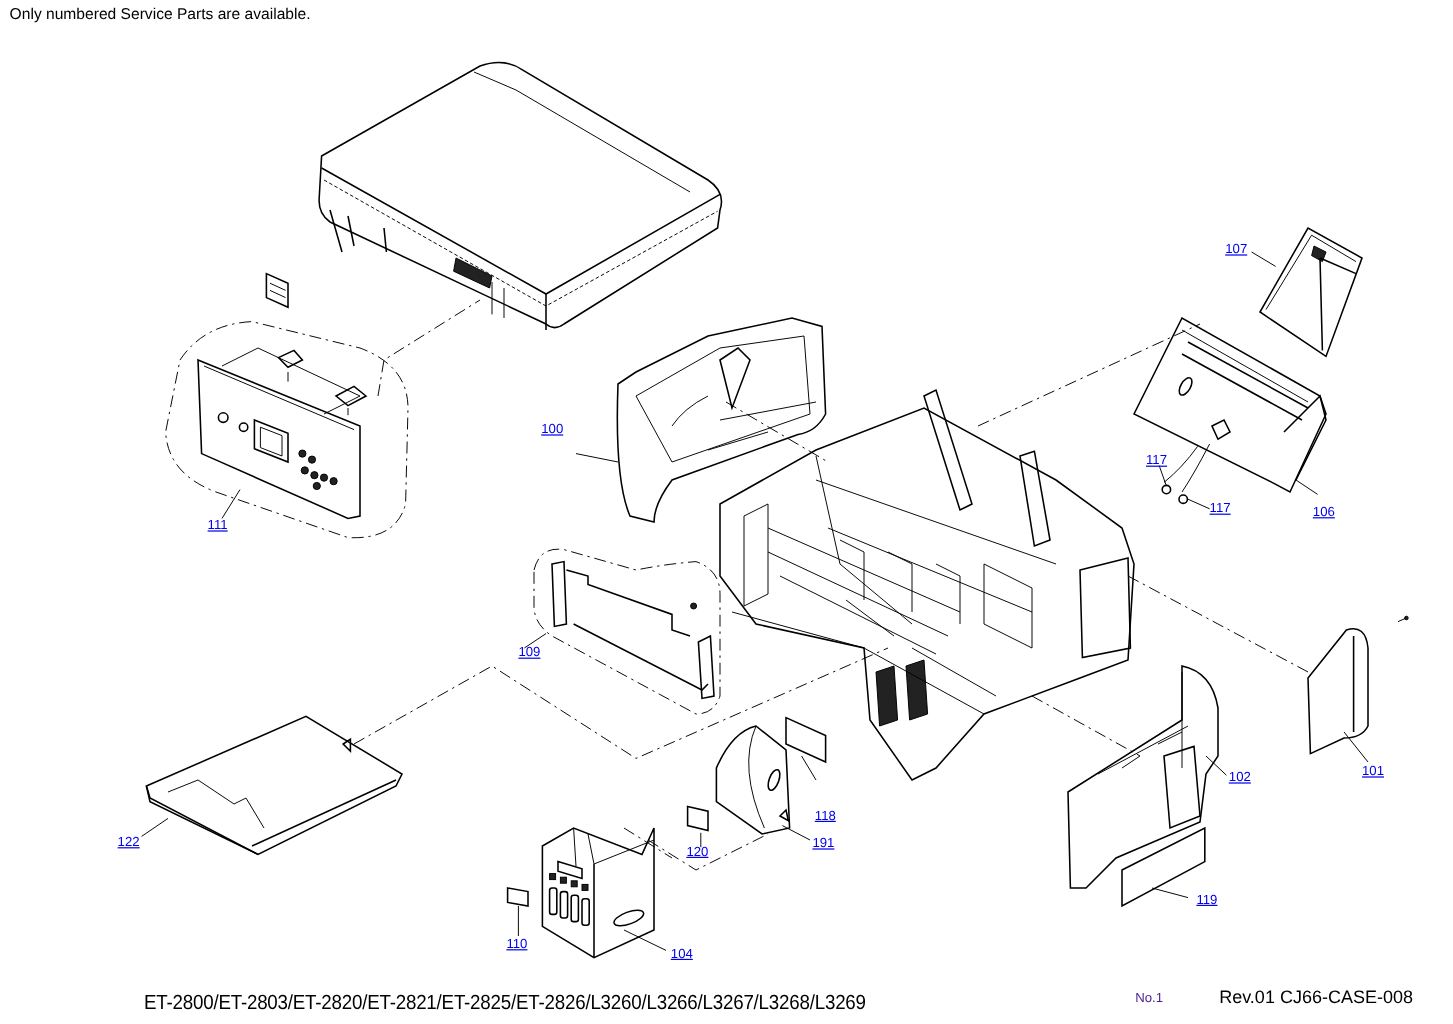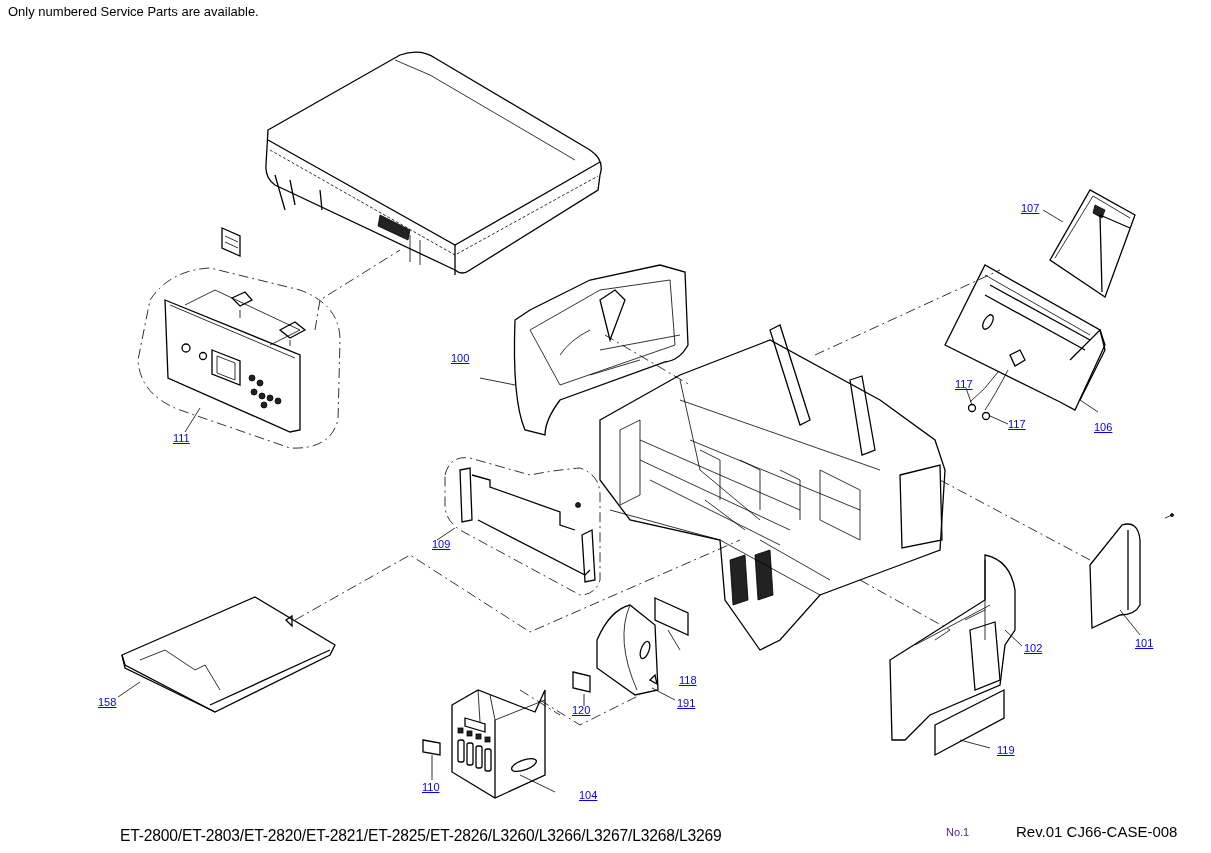--- a/index.html
+++ b/index.html
@@ -198,25 +198,25 @@
     <path class="dash" d="M860,580 L950,630"></path>
     <path class="dash" d="M295,620 L410,555 L530,632 L740,540"></path>
     <path class="dash" d="M540,700 L580,725 L640,695"></path>
     <path class="dash" d="M520,690 L560,715"></path>
   </g>
 </svg>
 
 <span class="part-label" style="left: 451px; top: 352px; color: rgb(0, 0, 238);">100</span>
 <span class="part-label" style="left: 1135px; top: 637px; color: rgb(0, 0, 238);">101</span>
 <span class="part-label" style="left: 1024px; top: 642px; color: rgb(0, 0, 238);">102</span>
-<span class="part-label" style="left: 559px; top: 789px; color: rgb(0, 0, 238); margin-left: 20px;">104</span>
+<span class="part-label" style="left: 559px; top: 789px; color: rgb(0, 0, 238);">104</span>
 <span class="part-label" style="left: 677px; top: 697px; color: rgb(0, 0, 238);">191</span>
 <span class="part-label" style="left: 1094px; top: 421px; color: rgb(0, 0, 238);">106</span>
 <span class="part-label" style="left: 1021px; top: 202px; color: rgb(0, 0, 238);">107</span>
-<span class="part-label" style="left: 98px; top: 696px; color: rgb(0, 0, 238);">158</span>
+<span class="part-label" style="left: 98px; top: 696px; color: rgb(0, 0, 238);">122</span>
 <span class="part-label" style="left: 432px; top: 538px; color: rgb(0, 0, 238);">109</span>
 <span class="part-label" style="left: 422px; top: 781px; color: rgb(0, 0, 238); text-align: center;">110</span>
 <span class="part-label" style="left: 173px; top: 432px; color: rgb(0, 0, 238);">111</span>
 <span class="part-label" style="left: 955px; top: 378px; color: rgb(0, 0, 238);">117</span>
 <span class="part-label" style="left: 1008px; top: 418px; color: rgb(0, 0, 238);">117</span>
 <span class="part-label" style="left: 679px; top: 650px; color: rgb(0, 0, 238); margin-top: 24px;">118</span>
 <span class="part-label" style="left: 997px; top: 744px; color: rgb(0, 0, 238);">119</span>
 <span class="part-label" style="left: 572px; top: 704px; color: rgb(0, 0, 238);">120</span>
 
 <div class="footer-models">ET-2800/ET-2803/ET-2820/ET-2821/ET-2825/ET-2826/L3260/L3266/L3267/L3268/L3269</div>

